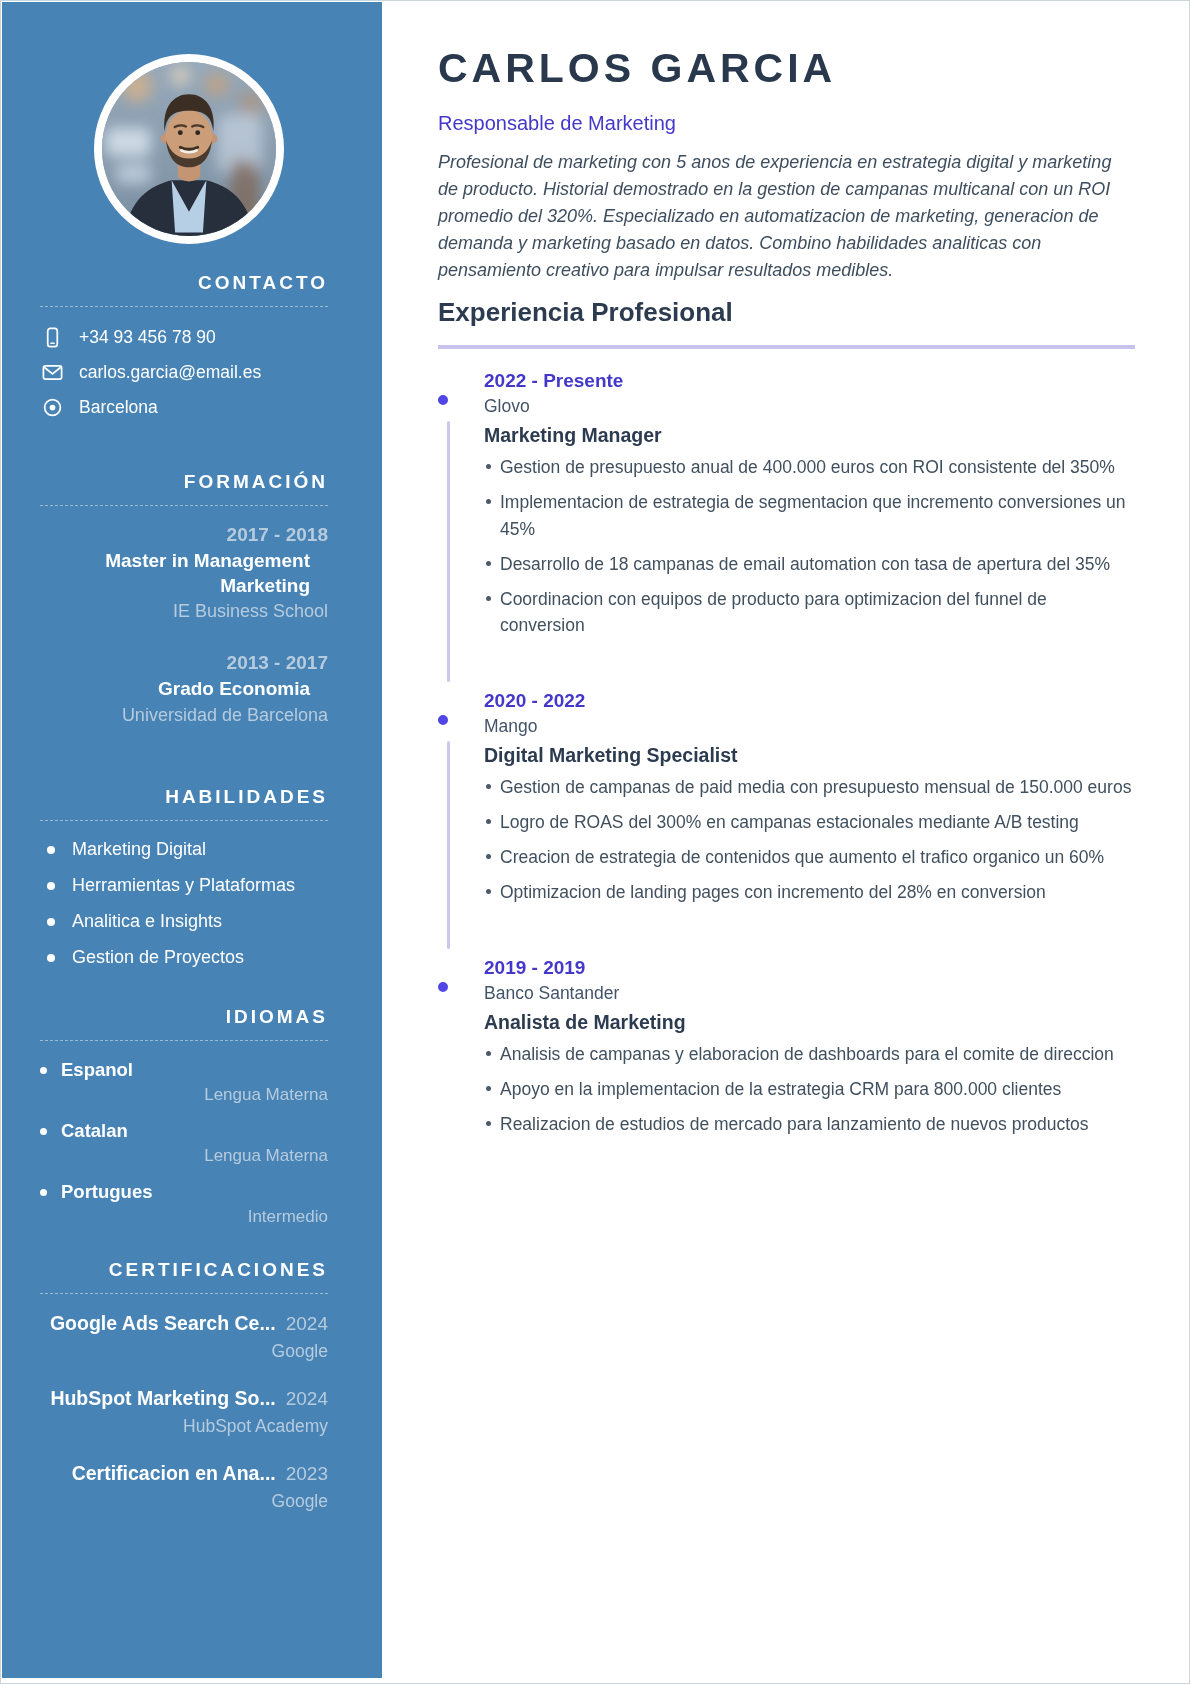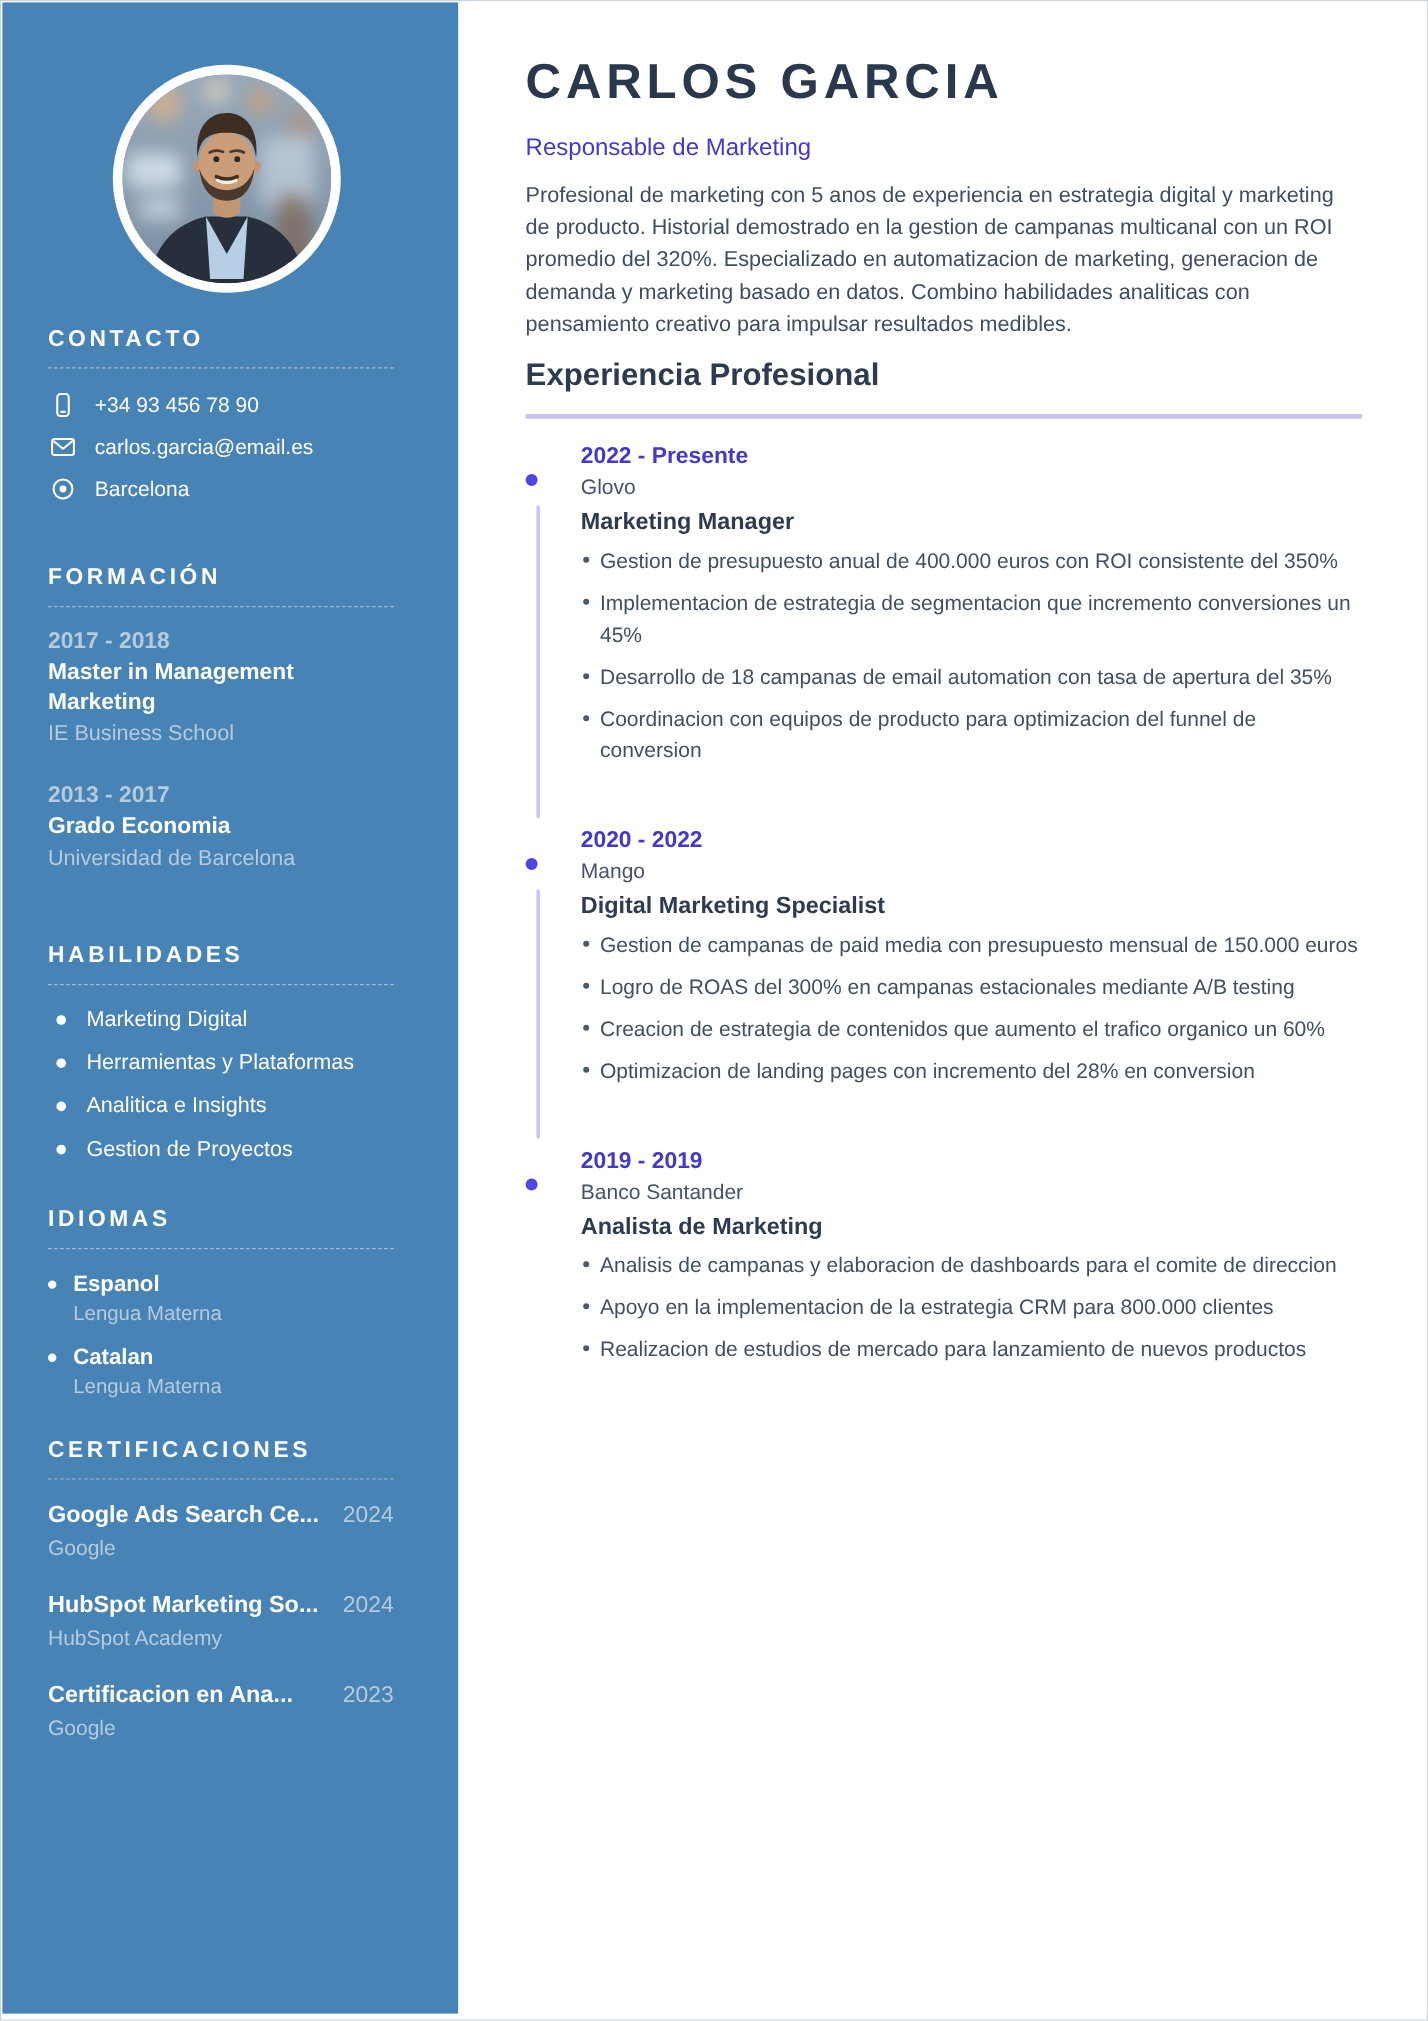--- a/index.html
+++ b/index.html
@@ -17,21 +17,21 @@
     background:var(--sidebar_bg,#4783b5); color:#fff;
     padding:50px 54px 0 38px;
   }
   .photo-ring {
     width:190px; height:190px; border-radius:50%;
     border:8px solid #fff; overflow:hidden; margin:2px 0 0 54px;
     background:#93a7b8;
   }
   .photo-ring svg { display:block; width:100%; height:100%; }
 
-  .side-sec { margin-top:0; }
+  .side-sec { margin-top:0;text-align:right; }
   .side-h {
     font-size:19px; font-weight:700; letter-spacing:3px; color:#fff;
     padding-bottom:12px; margin:0 0 18px 0;
     border-bottom:1px dashed rgba(255,255,255,.45);
   }
   .sec-contact { margin-top:28px; }
   .sec-edu     { margin-top:52px; }
   .sec-skills  { margin-top:60px; }
   .sec-langs   { margin-top:38px; }
   .sec-certs   { margin-top:32px; }
@@ -68,21 +68,21 @@
   
   .main {
     position:absolute; left:381px; top:1px; width:808px; height:1676px;
     padding:46px 55px 0 56px; background:#fff;
   }
   .name {
     margin:0; font-size:41px; font-weight:800; letter-spacing:4px;
     color:var(--name,#29384d); line-height:1;
   }
   .job-title { margin-top:23px; font-size:20px; font-weight:400; color:var(--accent,#4338ca); }
-  .summary { margin:14px 0 0 0; font-size:18px; line-height:1.5; color:var(--body_text,#3e4e5e); max-width:700px; }
+  .summary { margin:14px 0 0 0; font-size:18px; line-height:1.5; color:var(--body_text,#3e4e5e); max-width:700px;font-style:italic; }
   .xp-h {
     margin:13px 0 0 0; font-size:26px; font-weight:700; color:var(--heading,#2c3b50);
     padding-bottom:17px; border-bottom:4px solid var(--underline,#c8c2ee);
   }
   .xp-list { margin-top:21px; }
   .xp { position:relative; padding-left:46px; padding-bottom:42px; }
   .xp-dot {
     position:absolute; left:0; top:25px; width:10px; height:10px;
     background:#fff; border:5px solid var(--accent_dot,#4f46e5); border-radius:50%;
   }
@@ -240,20 +240,27 @@
             </div>
             <div class="lang-level">Lengua Materna</div>
           </div>
           <div class="lang">
             <div class="lang-top">
               <span class="l-dot"></span>
               <span class="lang-name">Catalan</span>
             </div>
             <div class="lang-level">Lengua Materna</div>
           </div>
+          <div class="lang">
+            <div class="lang-top">
+              <span class="l-dot"></span>
+              <span class="lang-name">Portugues</span>
+            </div>
+            <div class="lang-level">Intermedio</div>
+          </div>
         </div>
     </section>
 
     <section class="side-sec sec-certs">
       <h3 class="side-h">CERTIFICACIONES</h3>
       <div>
 
       <div class="cert">
             <div class="cert-top">
               <span class="cert-name">Google Ads Search Ce...</span>

